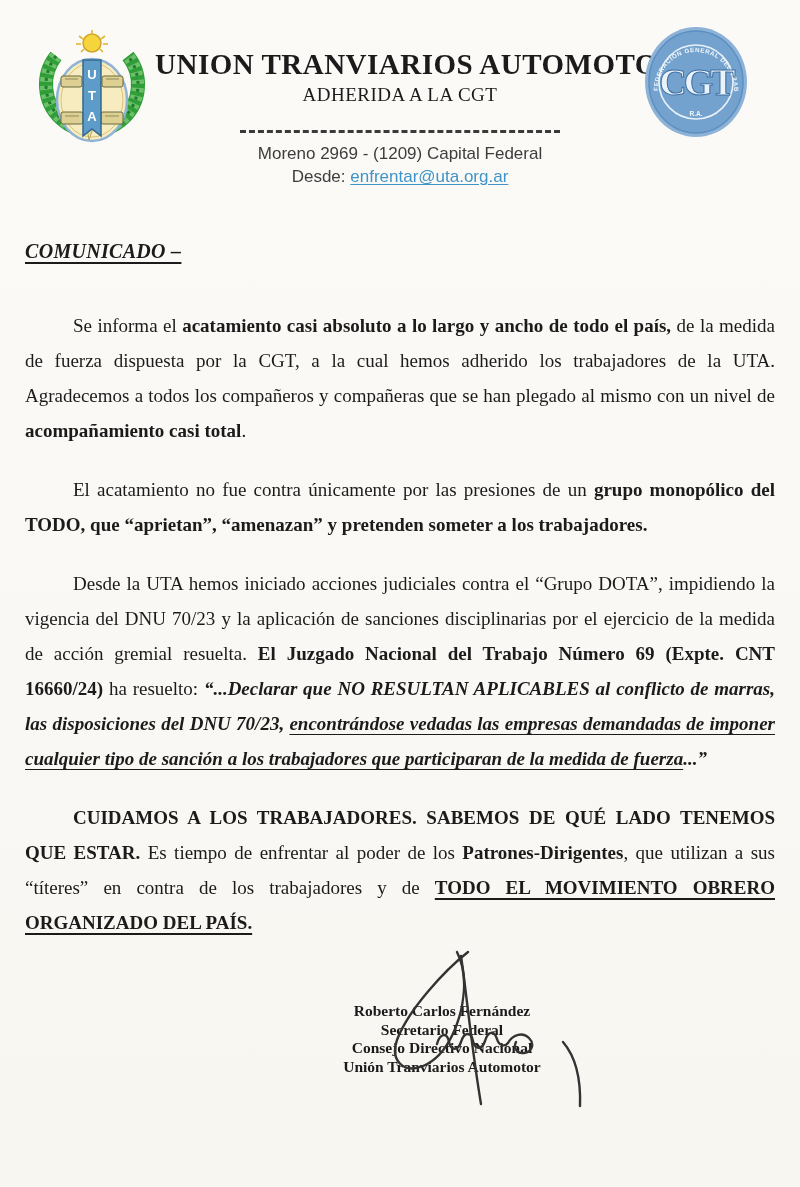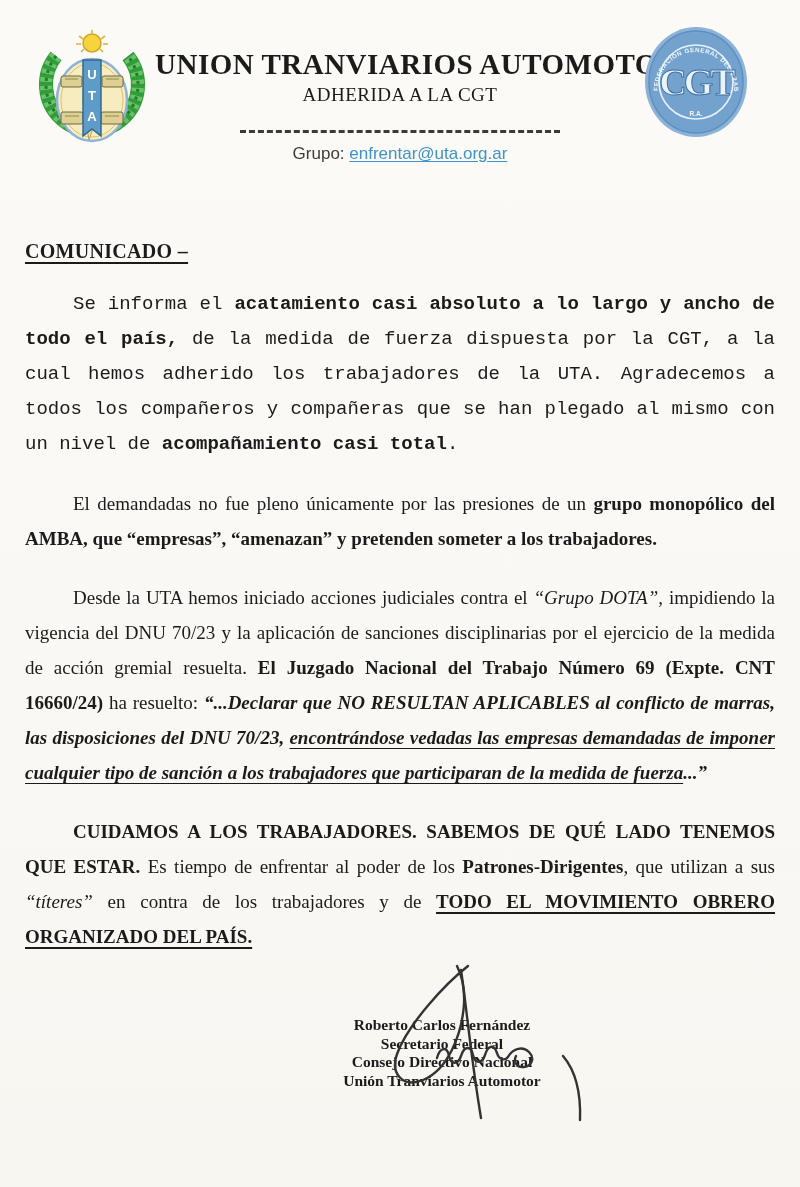--- a/index.html
+++ b/index.html
@@ -35,30 +35,31 @@
   }
   .mail-link { color: #3f93c8; text-decoration: underline; text-underline-offset: 2px; cursor: pointer; }
 
   
   .doc-body { margin: 0 25px; }
   .doc-heading {
     margin-top: 22px;
     font-size: 20px; font-weight: bold;
     text-decoration: underline; text-underline-offset: 4px; text-decoration-thickness: 1.5px;
     letter-spacing: 0.3px;
+    font-style: italic;
   }
   .para {
     margin-top: 24px;
     font-size: 19px; line-height: 35px;
     text-align: justify; text-indent: 48px;
   }
-  .para:first-of-type { margin-top: 24px; font-family: Liberation Mono, monospace; }
+  .para:first-of-type { margin-top: 45px; }
   .seg-r { }
   .seg-b { font-weight: bold; }
-  .seg-i { font-style: italic; }
+  .seg-i { }
   .seg-bi { font-weight: bold; font-style: italic; }
   .seg-bu { font-weight: bold; text-decoration: underline; text-underline-offset: 4px; text-decoration-thickness: 1.6px; }
   .seg-biu { font-weight: bold; font-style: italic; text-decoration: underline; text-underline-offset: 4px; text-decoration-thickness: 1.4px; margin-top: 28px; }
 
   
   .sig-wrap { position: relative; }
   .sig-svg { position: absolute; left: 338px; top: -58px; width: 265px; height: 185px; pointer-events: none; }
   .sig-block {
     width: 310px; margin: 62px 0 0 262px;
     text-align: center;
@@ -115,22 +116,23 @@
         <text x="56" y="72" text-anchor="middle" font-family="Liberation Sans, sans-serif" font-size="13" font-weight="bold" fill="#ffffff">T</text>
         <text x="56" y="93" text-anchor="middle" font-family="Liberation Sans, sans-serif" font-size="13" font-weight="bold" fill="#ffffff">A</text>
       </g>
     </svg>
 
     <div class="header-center">
       <div class="org-name">UNION TRANVIARIOS AUTOMOTOR</div>
       <div class="org-subtitle">ADHERIDA A LA CGT</div>
       <div class="dashed-sep"></div>
       <div class="address">
+        <div>Moreno 2969 - (1209) Capital Federal</div>
         <div>
-          <span>Grupo:</span>
+          <span>Desde:</span>
           <span class="mail-link">enfrentar@uta.org.ar</span>
         </div>
       </div>
     </div>
 
     <svg class="cgt-logo" viewBox="0 0 108 118">
       <defs>
         <path id="cgt-arc" d="M 16 66 A 38 38 0 1 1 92 66"></path>
       </defs>
       <ellipse cx="54" cy="58" rx="51" ry="55" fill="#8db2d8"></ellipse>
@@ -141,21 +143,21 @@
       </text>
       <text x="54" y="71" text-anchor="middle" font-family="Liberation Serif, serif" font-size="38" font-weight="bold" fill="#eaf2fa" stroke="#3e6fa3" stroke-width="1" letter-spacing="-3">CGT</text>
       <text x="54" y="92" text-anchor="middle" font-family="Liberation Sans, sans-serif" font-size="6.5" font-weight="bold" fill="#f2f7fc">R.A.</text>
     </svg>
   </div>
 
   <div class="doc-body">
     <div class="doc-heading">COMUNICADO –</div>
 
     <p class="para"><span class="seg-r">Se informa el </span><span class="seg-b">acatamiento casi absoluto a lo largo y ancho de todo el país,</span><span class="seg-r"> de la medida de fuerza dispuesta por la CGT, a la cual hemos adherido los trabajadores de la UTA. Agradecemos a todos los compañeros y compañeras que se han plegado al mismo con un nivel de </span><span class="seg-b">acompañamiento casi total</span><span class="seg-r">.</span></p>
-    <p class="para"><span class="seg-r">El demandadas no fue pleno únicamente por las presiones de un </span><span class="seg-b">grupo monopólico del AMBA, que “empresas”, “amenazan” y pretenden someter a los trabajadores.</span></p>
+    <p class="para"><span class="seg-r">El acatamiento no fue contra únicamente por las presiones de un </span><span class="seg-b">grupo monopólico del TODO, que “aprietan”, “amenazan” y pretenden someter a los trabajadores.</span></p>
     <p class="para"><span class="seg-r">Desde la UTA hemos iniciado acciones judiciales contra el </span><span class="seg-i">“Grupo DOTA”</span><span class="seg-r">, impidiendo la vigencia del DNU 70/23 y la aplicación de sanciones disciplinarias por el ejercicio de la medida de acción gremial resuelta. </span><span class="seg-b">El Juzgado Nacional del Trabajo Número 69 (Expte. CNT 16660/24)</span><span class="seg-r"> ha resuelto: </span><span class="seg-bi">“...Declarar que NO RESULTAN APLICABLES al conflicto de marras, las disposiciones del DNU 70/23, </span><span class="seg-biu">encontrándose vedadas las empresas demandadas de imponer cualquier tipo de sanción a los trabajadores que participaran de la medida de fuerza</span><span class="seg-bi">...”</span></p>
     <p class="para"><span class="seg-b">CUIDAMOS A LOS TRABAJADORES. SABEMOS DE QUÉ LADO TENEMOS QUE ESTAR.</span><span class="seg-r"> Es tiempo de enfrentar al poder de los </span><span class="seg-b">Patrones-Dirigentes</span><span class="seg-r">, que utilizan a sus </span><span class="seg-i">“títeres”</span><span class="seg-r"> en contra de los trabajadores y de </span><span class="seg-bu">TODO EL MOVIMIENTO OBRERO ORGANIZADO DEL PAÍS.</span></p>
 
     <div class="sig-wrap">
       <svg class="sig-svg" viewBox="0 0 265 185">
         <g fill="none" stroke="#333333" stroke-width="2.4" stroke-linecap="round">
           <path d="M 105 8 C 82 26, 45 66, 34 96 C 27 116, 40 130, 60 122 C 85 112, 99 76, 101 46 C 102 28, 98 16, 94 8"></path>
           <path d="M 98 12 C 103 45, 108 100, 118 160"></path>
           <path d="M 74 100 c 3 -11 10 -12 12 -2 c 2 9 9 9 12 0 c 3 -10 10 -11 12 -1 c 2 9 9 9 12 0 c 3 -10 9 -11 12 -2 c 2 7 8 8 11 4 c 5 -9 15 -11 21 -5 c 6 6 3 14 -5 15 c -7 1 -11 -5 -8 -11"></path>
           <path d="M 200 98 c 12 14 18 36 17 64"></path>

